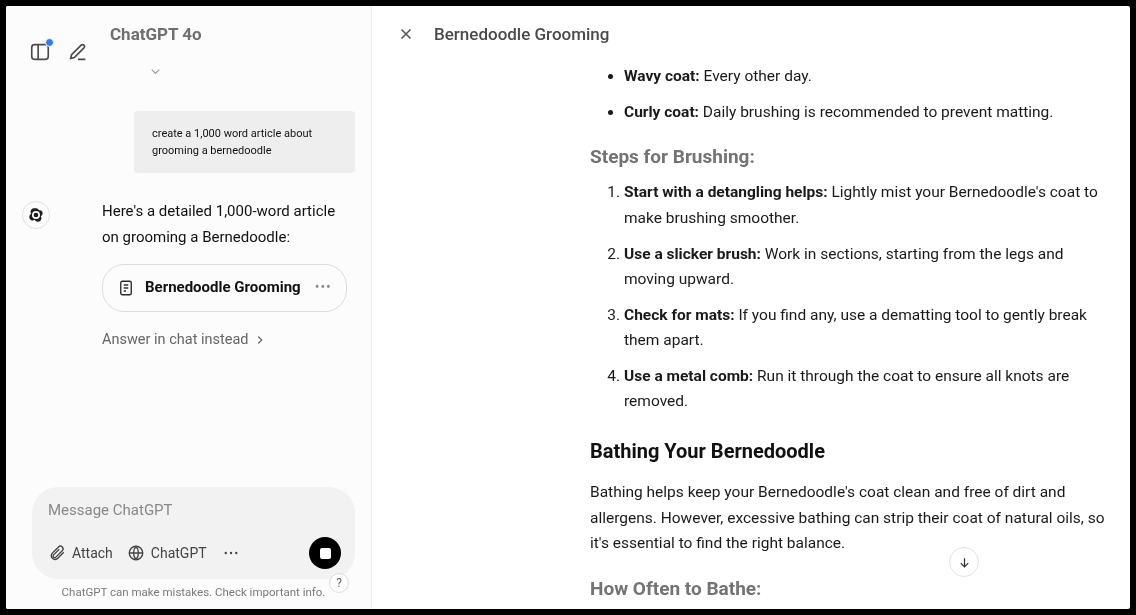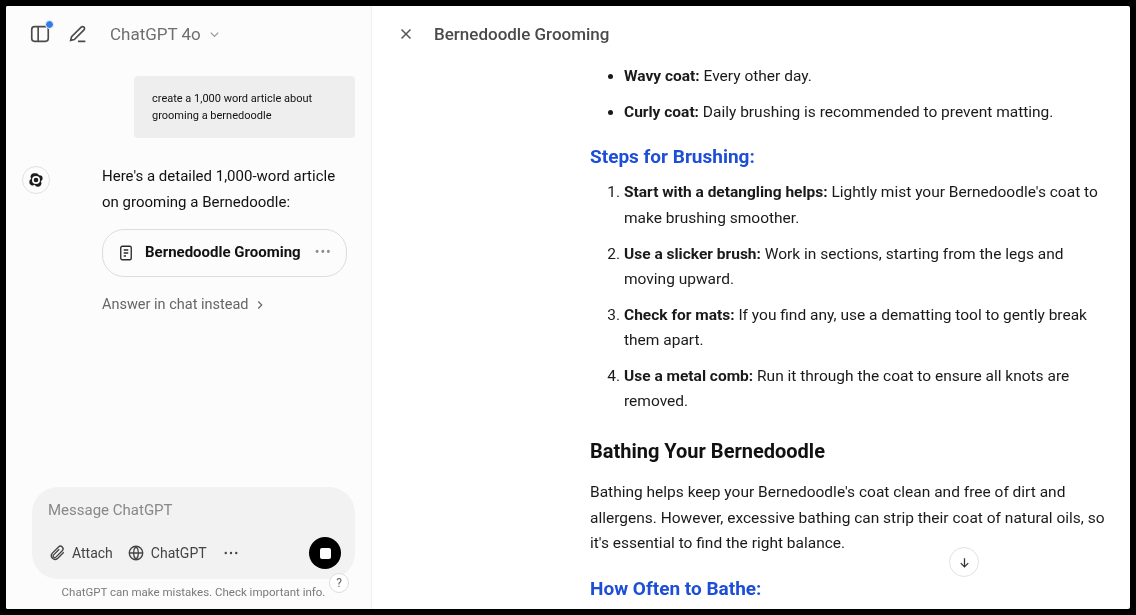--- a/index.html
+++ b/index.html
@@ -4,21 +4,21 @@
   <style>
     * { margin: 0; padding: 0; box-sizing: border-box; }
     html, body { width: 1136px; height: 615px; font-family: -apple-system, BlinkMacSystemFont, "Segoe UI", Roboto, Helvetica, Arial, sans-serif; background: #000; overflow: hidden; }
     .frame { position: absolute; top: 6px; left: 6px; right: 6px; bottom: 6px; background: #fff; display: flex; border-radius: 2px; overflow: hidden; }
     
     .left { width: 365px; flex: 0 0 365px; display: flex; flex-direction: column; position: relative; background: #fcfcfc; }
     .left-header { display: flex; align-items: center; gap: 14px; padding: 14px 18px 10px 22px; }
     .hicon { width: 24px; height: 24px; display: flex; align-items: center; justify-content: center; color: #4b4b4b; cursor: pointer; position: relative; }
     .hicon svg { width: 22px; height: 22px; }
     .blue-dot { position: absolute; top: -2px; right: -2px; width: 9px; height: 9px; background: #2f7de8; border-radius: 50%; border: 1.5px solid #fcfcfc; }
-    .model-btn { display: flex; align-items: center; gap: 6px; color: #6f6f6f; font-size: 17px; font-weight: 400; cursor: pointer; padding: 4px 6px; border-radius: 8px; }
+    .model-btn { display: flex; align-items: center; gap: 20px; color: #6f6f6f; font-size: 17px; font-weight: 700; cursor: pointer; padding: 4px 6px; border-radius: 8px; flex-direction: column; }
     .model-btn svg { width: 15px; height: 15px; color: #9a9a9a; }
     .chat-area { flex: 1 1 auto; padding: 8px 16px 0 16px; overflow: hidden; }
     .user-bubble { background: #eeeeee; border-radius: 4px; padding: 14px 18px; margin: 10px 0 26px 112px; font-size: 11px; line-height: 1.55; color: #111; max-width: 225px; }
     .assistant-row { display: flex; gap: 14px; }
     .logo-circ { width: 28px; height: 28px; flex: 0 0 28px; border: 1px solid #e1e1e1; border-radius: 50%; display: flex; align-items: center; justify-content: center; margin-top: 2px; }
     .logo-circ svg { width: 16px; height: 16px; color: #111; }
     .assistant-body { flex: 1; font-size: 15px; line-height: 1.7; color: #111; margin-left: 38px; }
     .doc-chip { display: inline-flex; align-items: center; gap: 10px; border: 1px solid #dcdcdc; border-radius: 22px; padding: 10px 14px 10px 14px; margin-top: 14px; cursor: pointer; }
     .doc-chip .dicon { width: 18px; height: 18px; display: flex; align-items: center; justify-content: center; color: #2b2b2b; }
     .doc-chip .dtitle { font-weight: 700; font-size: 15px; }
@@ -39,21 +39,21 @@
     .help-btn { position: absolute; right: 6px; top: -6px; width: 20px; height: 20px; border: 1px solid #dcdcdc; border-radius: 50%; display: flex; align-items: center; justify-content: center; font-size: 12px; color: #666; cursor: pointer; background: #fff; }
     
     .right { flex: 1; display: flex; flex-direction: column; border-left: 1px solid #efefef; position: relative; }
     .right-header { display: flex; align-items: center; gap: 18px; padding: 18px 24px 14px 24px; }
     .close-x { width: 20px; height: 20px; display: flex; align-items: center; justify-content: center; color: #555; cursor: pointer; }
     .close-x svg { width: 18px; height: 18px; }
     .rtitle { font-size: 17px; color: #4a4a4a; font-weight: 500; }
     .doc-body { flex: 1; overflow: hidden; padding: 0 18px 0 18px; }
     .doc-inner { margin-left: 200px; max-width: 530px; font-size: 15.5px; line-height: 1.65; color: #1a1a1a; }
     .doc-inner h2 { font-size: 20px; font-weight: 700; margin: 20px 0 12px; color: #111; }
-    .doc-inner h3 { font-size: 19px; font-weight: 700; margin: 16px 0 8px; color: #1d4ed8; }
+    .doc-inner h3 { font-size: 19px; font-weight: 700; margin: 16px 0 8px; color: #737373; }
     .doc-inner p { margin: 8px 0 14px; }
     .doc-inner ul { list-style: disc; padding-left: 34px; margin: 6px 0; }
     .doc-inner ol { padding-left: 34px; margin: 6px 0; }
     .doc-inner li { margin: 6px 0 10px; }
     .doc-inner li .lig { display: inline; }
     .scroll-down { position: absolute; bottom: 32px; left: 50%; transform: translateX(198px); width: 30px; height: 30px; border: 1px solid #e2e2e2; border-radius: 50%; background: #fff; display: flex; align-items: center; justify-content: center; cursor: pointer; color: #333; }
     .scroll-down svg { width: 15px; height: 15px; }
     b { font-weight: 700; }
   </style>
 </head>

